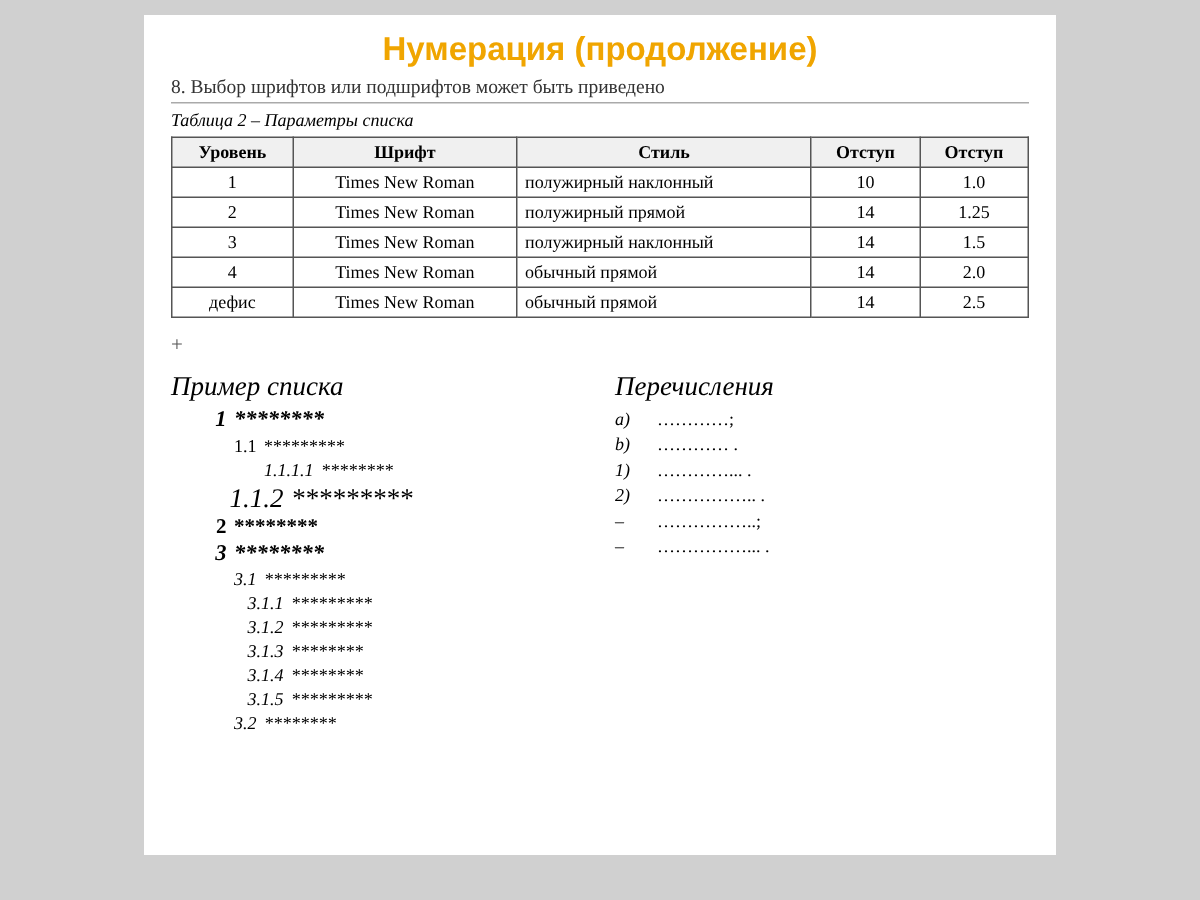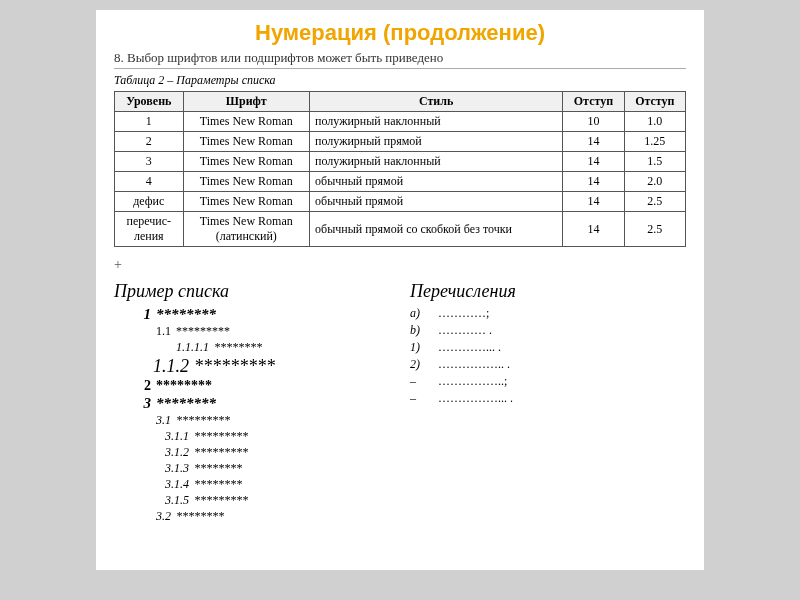--- a/index.html
+++ b/index.html
@@ -131,29 +131,20 @@
           <td>14</td>
           <td>2.0</td>
         </tr>
         <tr>
           <td style="white-space: pre-line;">дефис</td>
           <td style="white-space: pre-line;">Times New Roman</td>
           <td class="left-align">обычный прямой</td>
           <td>14</td>
           <td>2.5</td>
         </tr>
-        <tr>
-          <td style="white-space: pre-line;">перечис-
-ления</td>
-          <td style="white-space: pre-line;">Times New Roman
-(латинский)</td>
-          <td class="left-align">обычный прямой со скобкой без точки</td>
-          <td>14</td>
-          <td>2.5</td>
-        </tr>
       </tbody>
   </table>
 
   <span class="plus-icon">+</span>
 
   <div class="two-col">
     <div class="list-section">
       <div class="list-section-title">Пример списка</div>
       <div id="left-items-container">
           <div style="display: flex; align-items: baseline; margin-bottom: 1px; font-size: 15px; margin-left: 0px; font-weight: bold; font-style: italic;">

